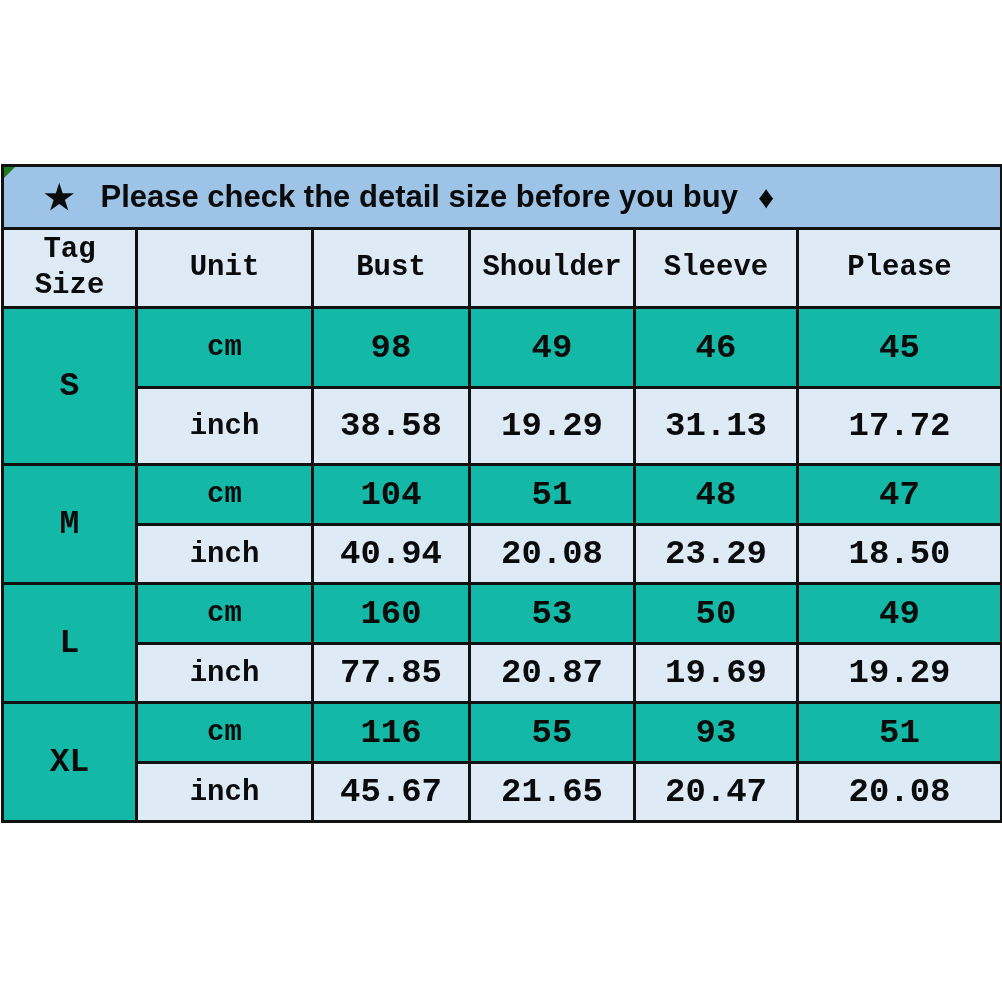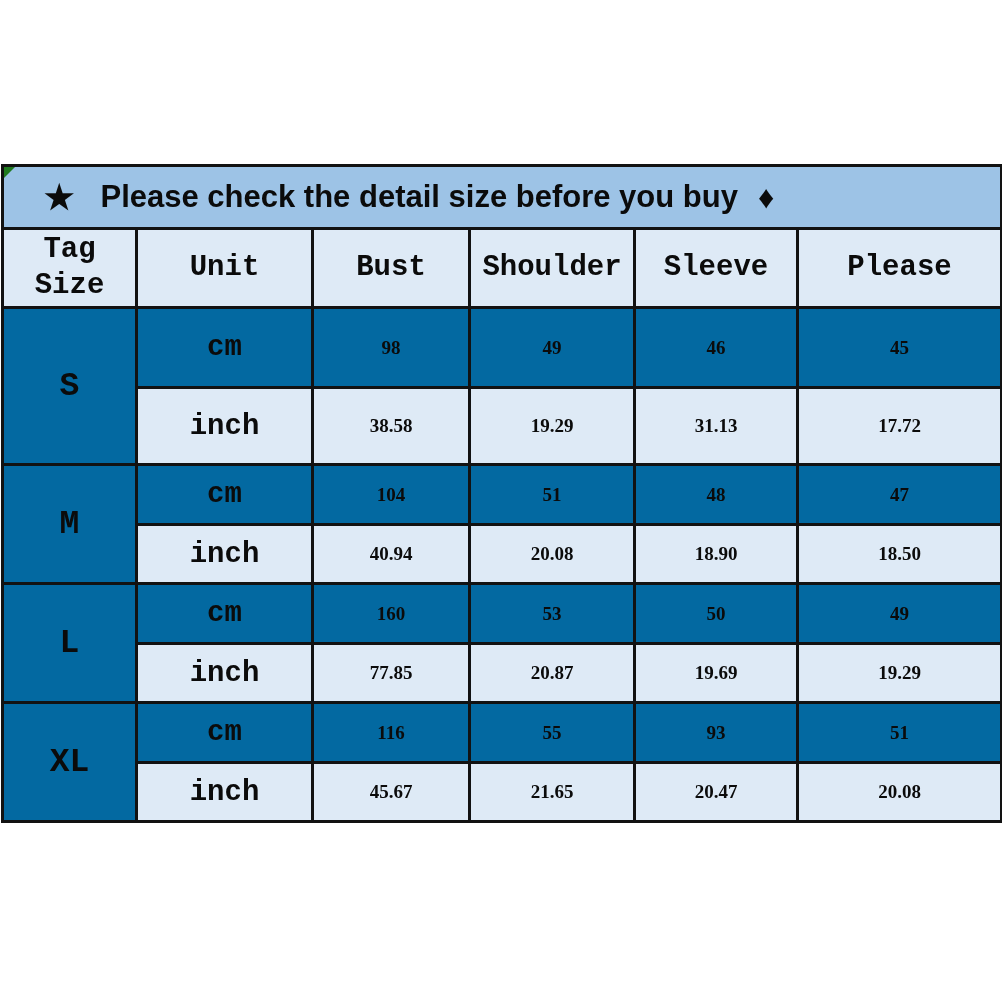--- a/index.html
+++ b/index.html
@@ -74,25 +74,25 @@
     font-family: "Liberation Mono", "DejaVu Sans Mono", monospace;
     font-weight: 700;
     font-size: 33px;
   }
   td.unit-cell {
     font-family: "Liberation Mono", "DejaVu Sans Mono", monospace;
     font-weight: 700;
     font-size: 29px;
   }
   td.num-cell {
-    font-family: Liberation Serif, serif;
+    font-family: Liberation Mono, monospace;
     font-weight: 700;
-    font-size: 19px;
+    font-size: 34px;
   }
-  tr.row-cm td { background: #0369a1; }
+  tr.row-cm td { background: #14b8a6; }
   tr.row-inch td { background: var(--row-alt-bg, #DEEAF6); }
   tr.row-cm.tall td { height: 77px; }
   tr.row-inch.tall td { height: 74px; }
   tr.row-cm.short td { height: 57px; }
   tr.row-inch.short td { height: 56px; }
 </style>
 </head>
 <body style="--banner-bg: #9DC3E6; --row-alt-bg: #DEEAF6; --border-color: #121212; --corner-triangle: #1F7A1F;">
 
 <div class="sheet">
@@ -148,21 +148,21 @@
       <td class="unit-cell">cm</td>
       <td class="num-cell">104</td>
       <td class="num-cell">51</td>
       <td class="num-cell">48</td>
       <td class="num-cell">47</td>
     </tr>
     <tr class="row-inch short">
       <td class="unit-cell">inch</td>
       <td class="num-cell">40.94</td>
       <td class="num-cell">20.08</td>
-      <td class="num-cell">18.90</td>
+      <td class="num-cell">23.29</td>
       <td class="num-cell">18.50</td>
     </tr>
 
     <tr class="row-cm short">
       <td class="size-cell" rowspan="2">L</td>
       <td class="unit-cell">cm</td>
       <td class="num-cell">160</td>
       <td class="num-cell">53</td>
       <td class="num-cell">50</td>
       <td class="num-cell">49</td>

